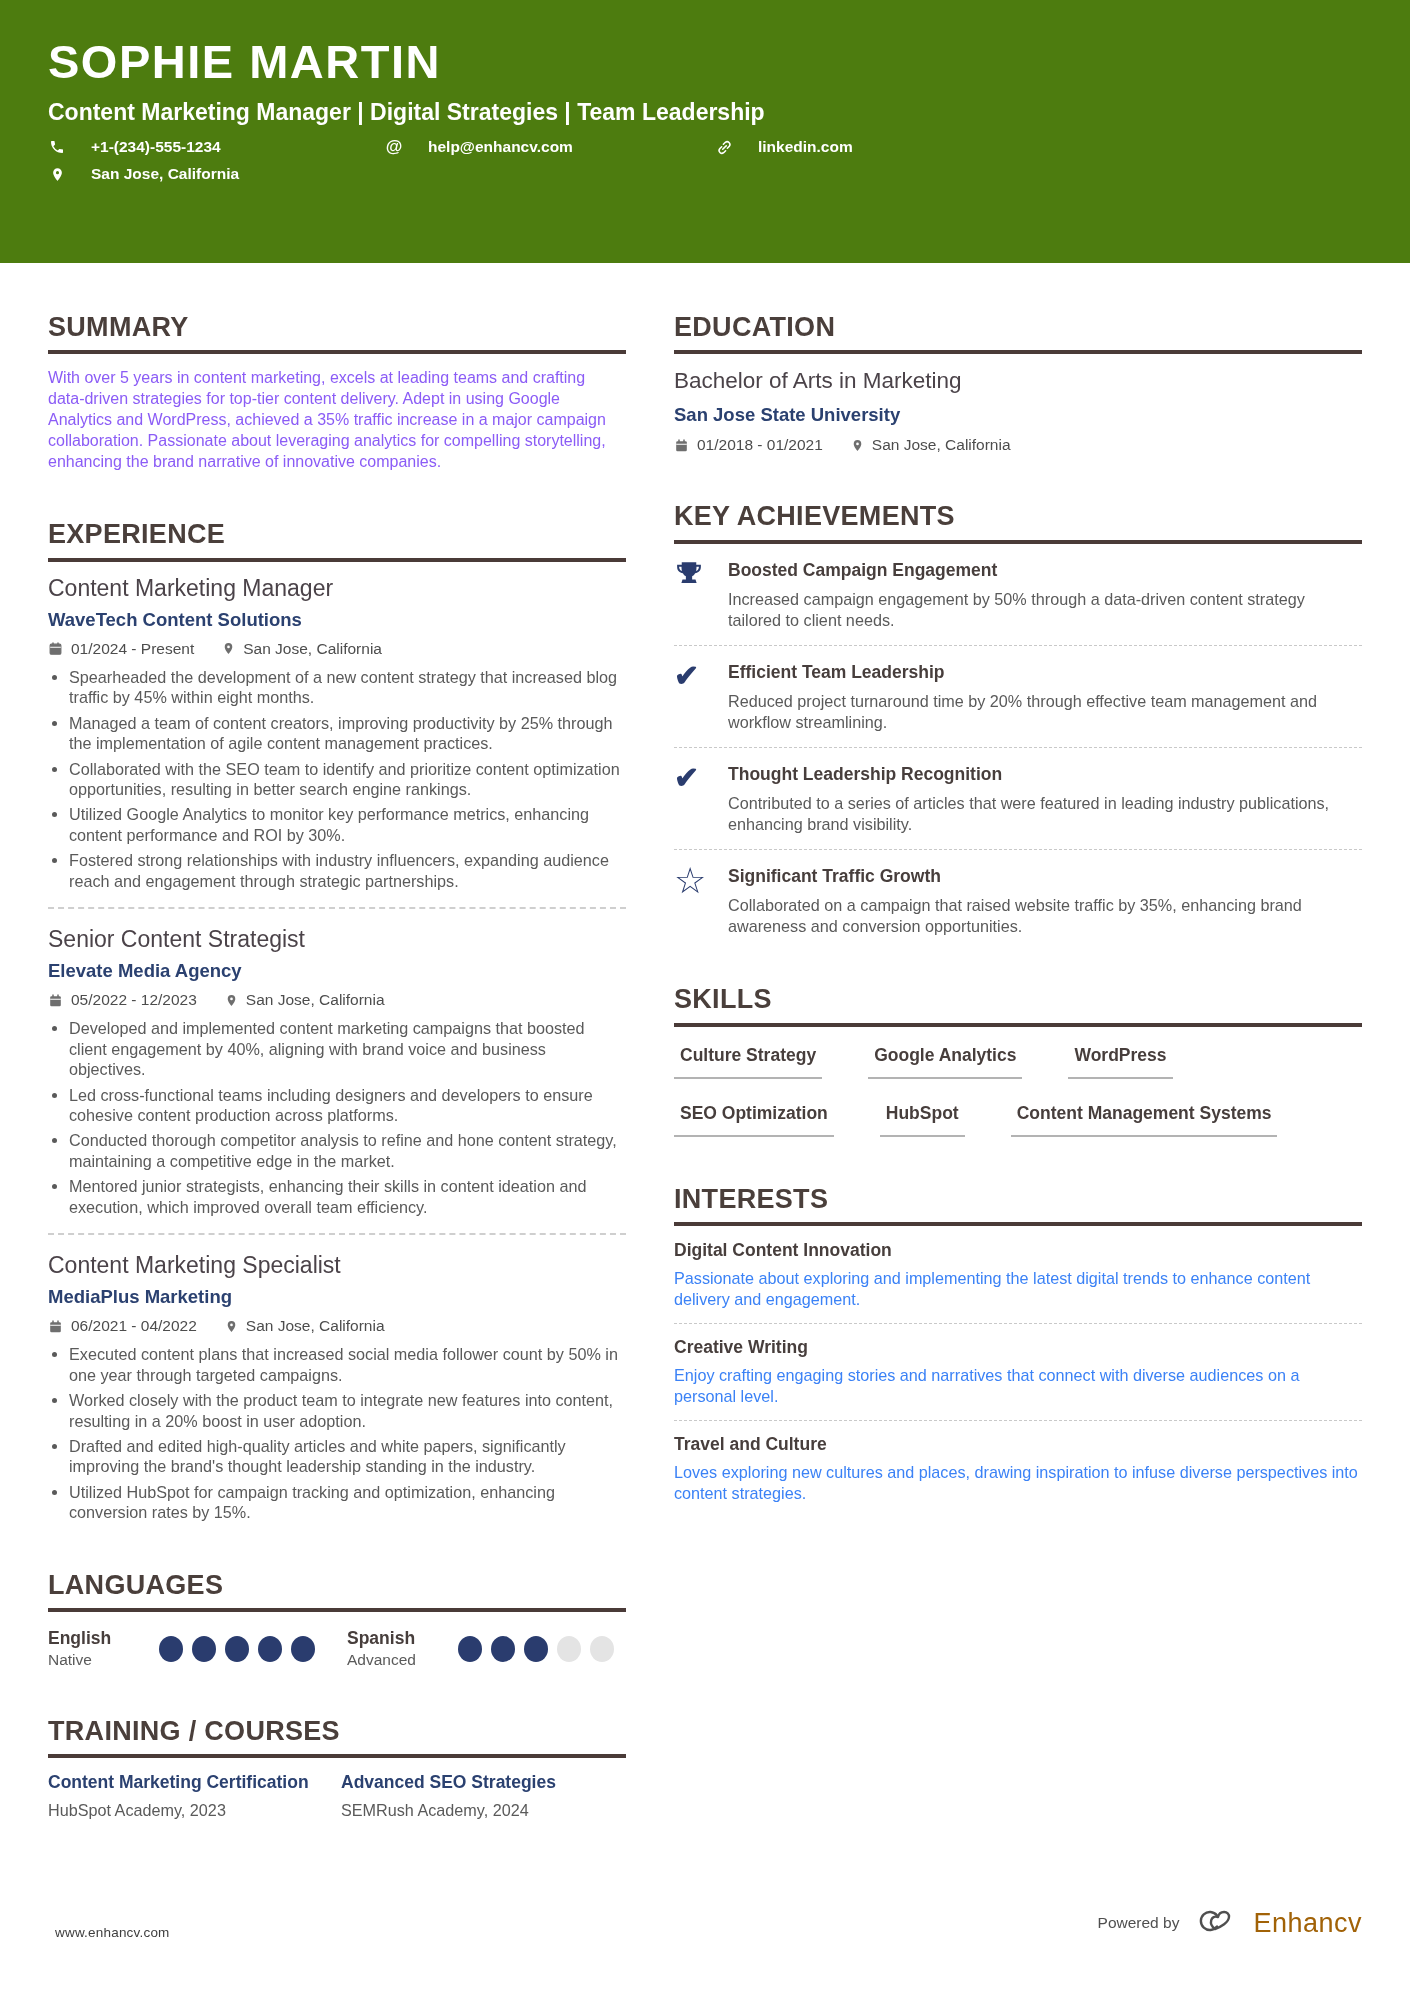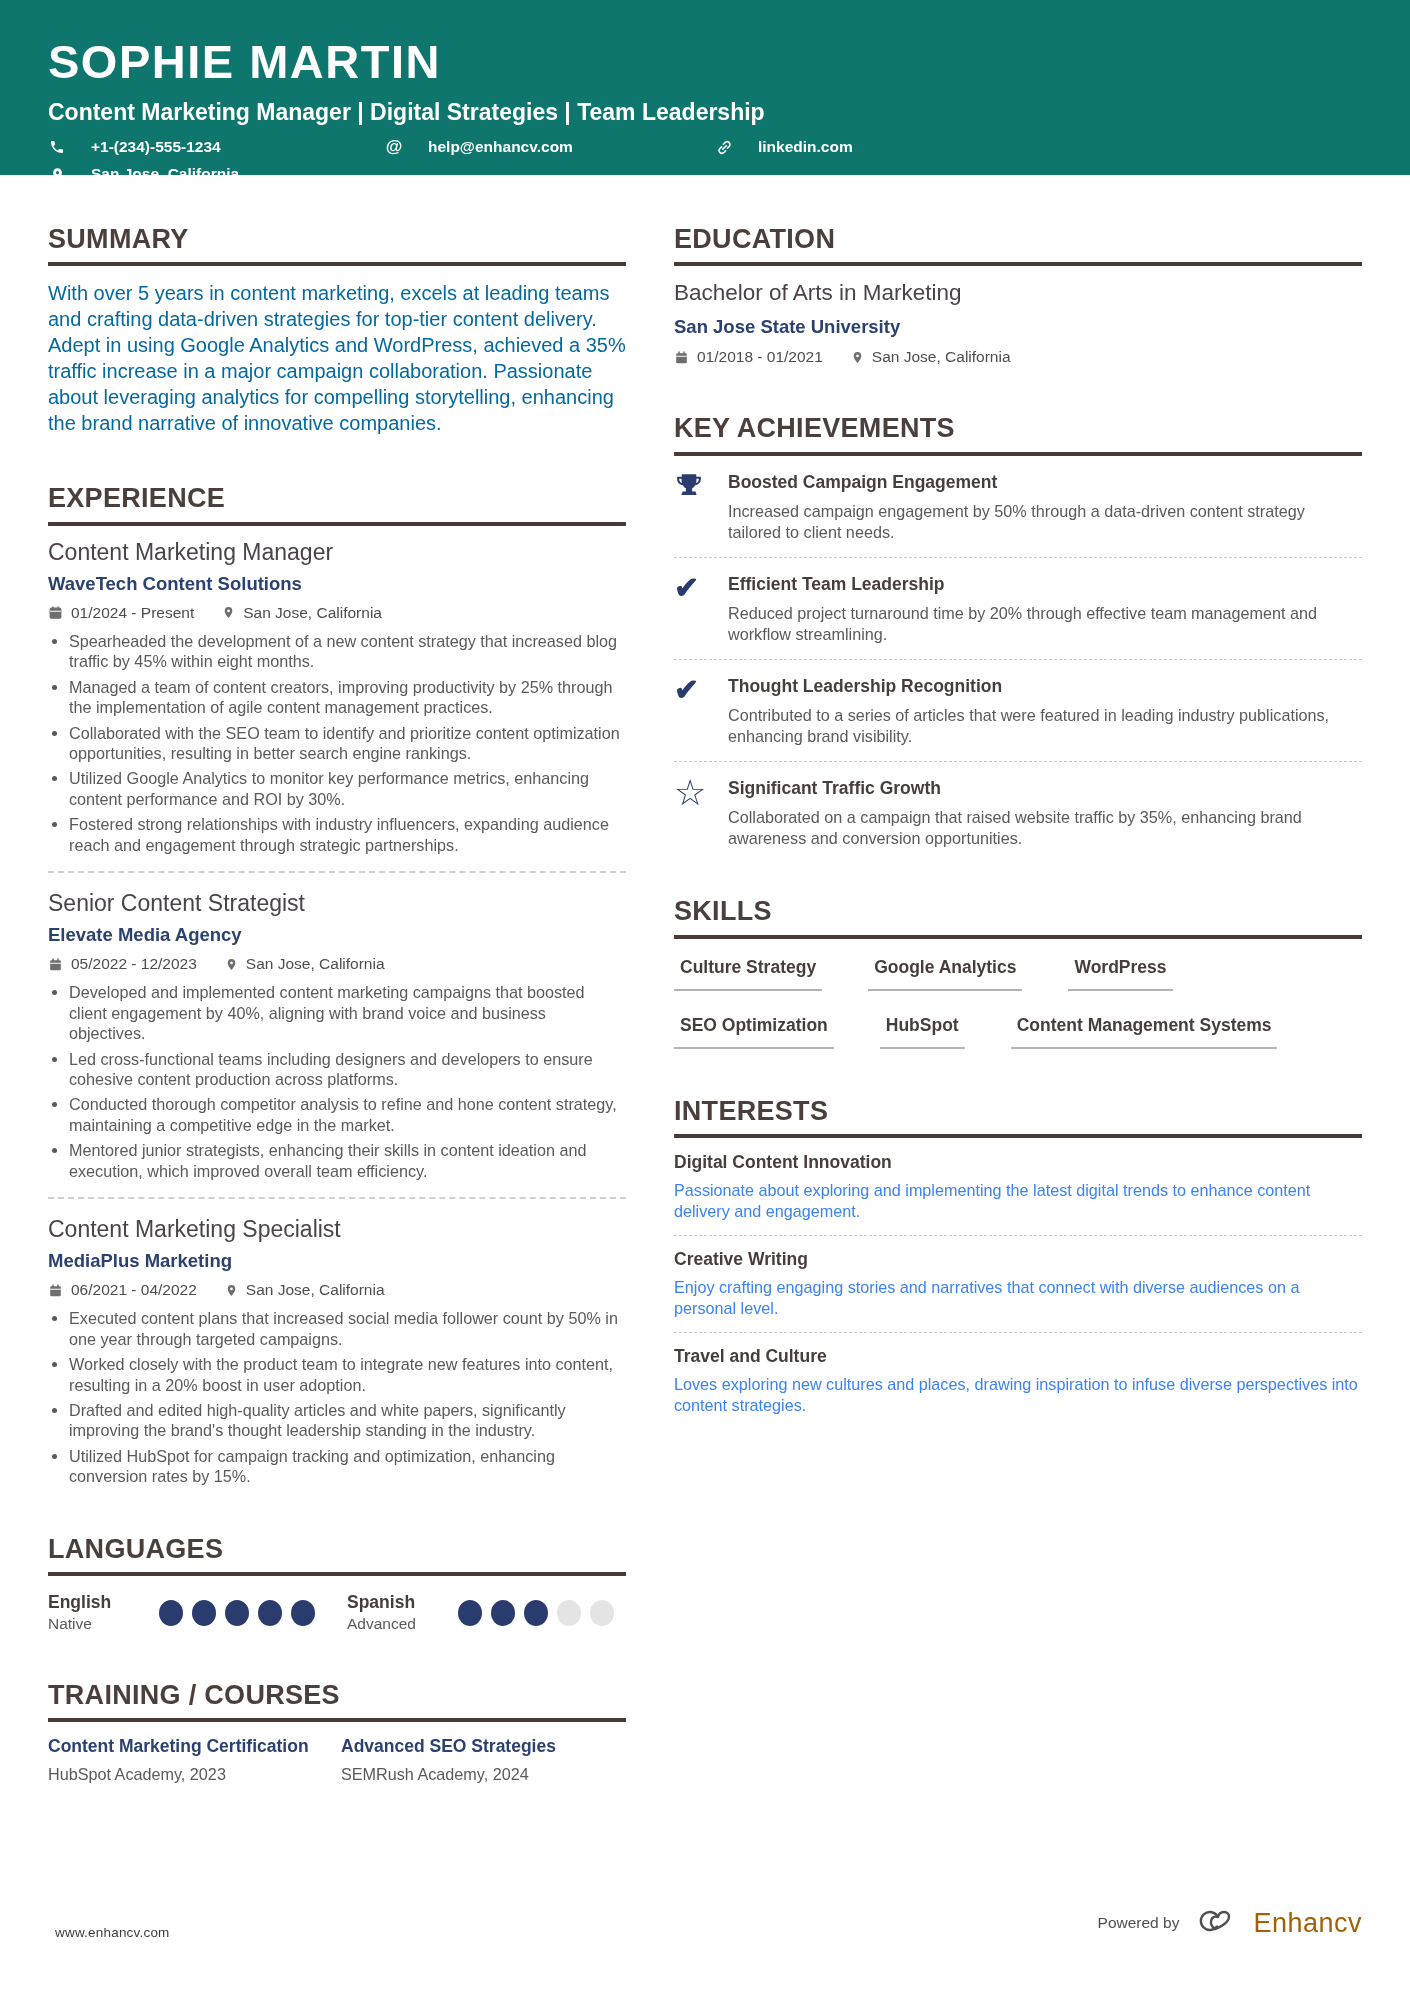--- a/index.html
+++ b/index.html
@@ -3,42 +3,42 @@
 <meta charset="utf-8">
 <style>
   html,body{margin:0;padding:0;}
   body{
     width:1410px;height:1995px;position:relative;overflow:hidden;
     background:#ffffff;font-family:"Liberation Sans",sans-serif;
     -webkit-font-smoothing:antialiased;
   }
   
   .header{
-    background:#0f766e;color:#fff;height:175px;box-sizing:border-box;
+    background:#4d7c0f;color:#fff;height:263px;box-sizing:border-box;
     padding:34px 48px 0 48px;
   }
   .header .name{
     font-size:47px;font-weight:bold;letter-spacing:1.5px;margin:4px 0 14px 0;line-height:1;
   }
   .header .title{font-size:23px;font-weight:bold;margin:0 0 12px 0;line-height:1.15;}
   .contact-grid{display:grid;grid-template-columns:337px 330px 1fr;row-gap:8px;}
   .contact-item{display:flex;align-items:center;gap:25px;font-size:15.5px;font-weight:bold;}
   .contact-item .ico{display:inline-flex;align-items:center;justify-content:center;width:18px;}
   .at-glyph{font-size:17px;font-weight:bold;}
   
   .main{display:flex;gap:48px;padding:0 48px;}
   .col-left{width:578px;flex:0 0 578px;}
   .col-right{flex:1;min-width:0;}
   .section{margin-top:48px;}
   .section:first-child{margin-top:50px;}
   .section-heading{
     font-size:27px;font-weight:bold;color:#4A3F3B;letter-spacing:.3px;
     padding-bottom:9px;border-bottom:4px solid #4A3B38;margin:0 0 14px 0;line-height:1.05;
   }
-  .body-text{font-size:20px;color:#0369a1;line-height:1.3;margin:0;}
+  .body-text{font-size:16px;color:#8b5cf6;line-height:1.3;margin:0;}
   
   .job{margin-top:10px;}
   .job-title{font-size:23px;font-weight:400;color:#4B4349;margin:2px 0 8px 0;line-height:1.1;}
   .job-company{font-size:18.5px;font-weight:bold;color:#2B4170;margin:0 0 9px 0;}
   .meta-row{display:flex;align-items:center;gap:28px;font-size:15.5px;color:#4D4D4D;margin:0 0 9px 0;}
   .meta-item{display:flex;align-items:center;gap:8px;}
   .meta-item .ico{display:inline-flex;align-items:center;}
   ul.bullets{margin:0;padding:0 0 0 21px;list-style:disc;color:#5A5A5A;}
   ul.bullets li{font-size:16.2px;line-height:1.26;margin-bottom:5px;}
   .dashed-div{border:0;border-top:2px dashed #CFCFCF;margin:16px 0 18px 0;}

